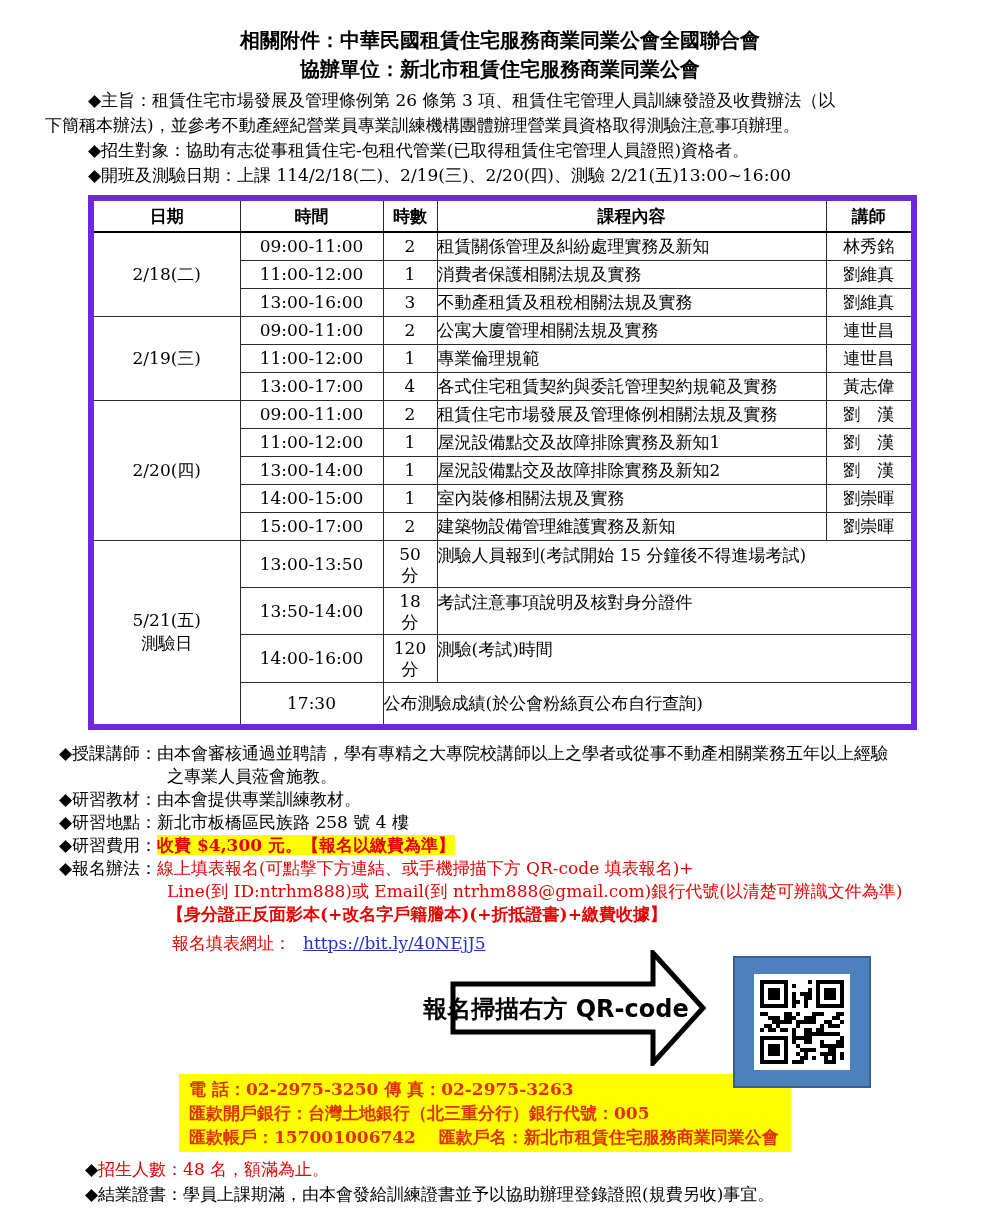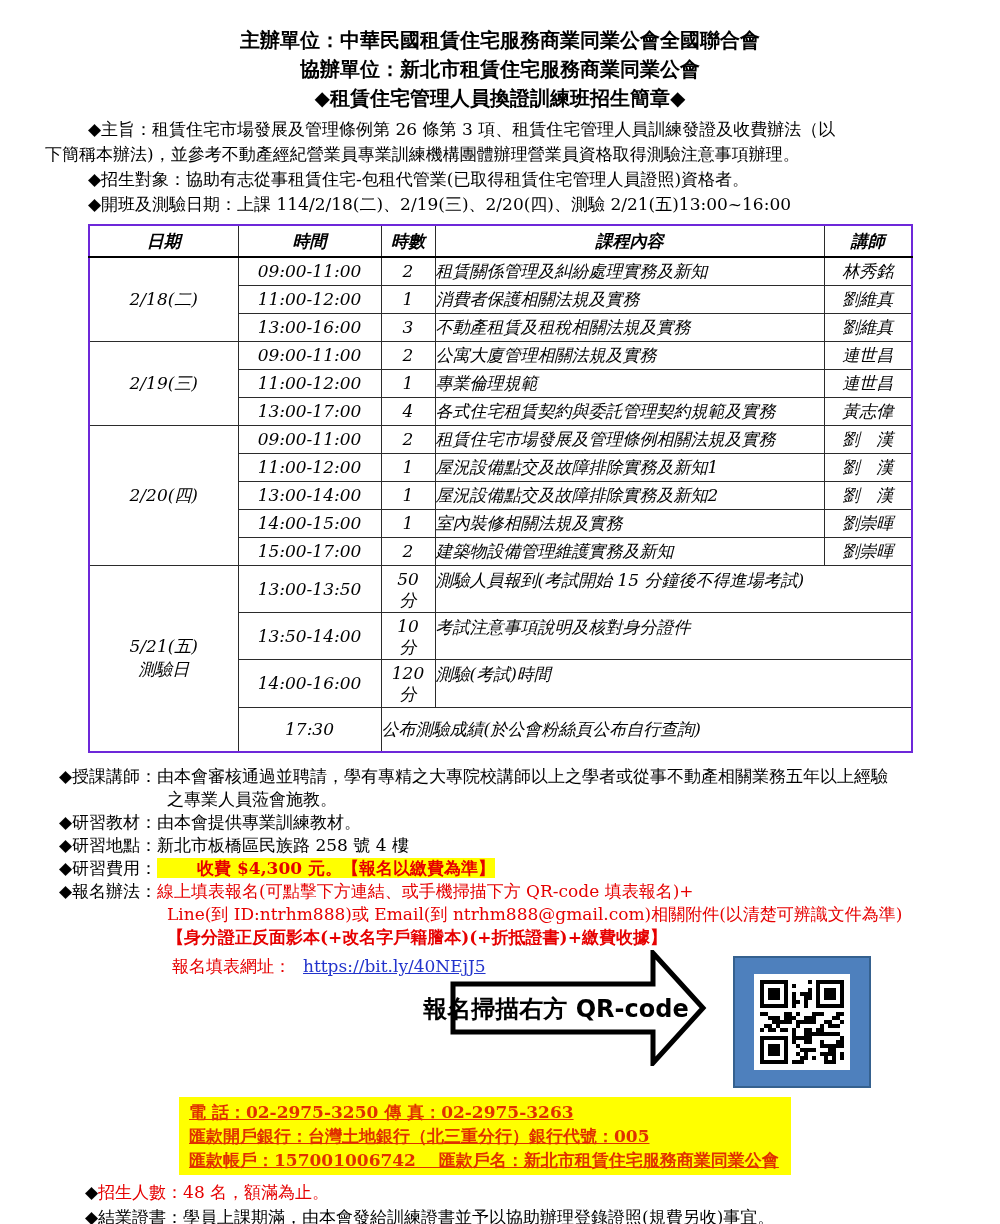--- a/index.html
+++ b/index.html
@@ -10,75 +10,74 @@
   
   .titles{padding-top:26px;text-align:center;font-weight:bold;font-size:20px;line-height:29px;}
 
   
   .intro{margin-top:4px;font-size:17px;line-height:25px;}
   .intro .bline{margin-left:88px;}
   .intro .outdent{margin-left:45px;}
 
   
   table.sched{border-collapse:collapse;table-layout:fixed;margin:7px 0 0 88px;width:823px;
-              border:2px solid #6d28d9;font-size:17px;font-style:italic;}
+              border:6px solid #6d28d9;font-size:17px;}
   .sched th,.sched td{border:1px solid #2b2b2b;padding:0;overflow:hidden;}
   .sched th{font-weight:bold;height:30px;text-align:center;border-bottom:2px solid #000;}
   .sched td{text-align:center;vertical-align:middle;}
   .sched td.c-content{text-align:left;}
   .sched tr.h-reg{height:28px;}
   .sched tr.h-t1{height:43px;}
   .sched tr.h-t2{height:47px;margin-top:42px;}
   .sched tr.h-t3{height:48px;}
   .sched tr.h-t4{height:45px;}
   .sched td.vtop{vertical-align:top;padding-top:3px;}
   .sched .date2{display:block;}
 
   
   .details{margin-left:59px;margin-top:12px;font-size:17px;line-height:23px;}
   .details .line{white-space:nowrap;}
   .details .cont{padding-left:108px;}
   .red{color:var(--red,#e60000);}
   .red-bold{color:var(--red,#e60000);font-weight:bold;}
-  .hl{background:var(--yellow,#ffff00);padding-left:40px;}
+  .hl{background:var(--yellow,#ffff00);}
   .url-line{margin-top:6px;padding-left:113px;white-space:nowrap;}
   .link{color:var(--link,#2233cc);text-decoration:underline;margin-left:12px;}
 
   
   .arrow-wrap{position:absolute;left:450px;top:950px;width:258px;height:116px;}
   .arrow-wrap svg{position:absolute;left:0;top:0;}
   .arrow-label{position:absolute;left:8px;top:36px;width:196px;height:46px;display:flex;
                align-items:center;justify-content:center;font-family:"DejaVu Sans","Liberation Sans",sans-serif;
                font-size:24px;font-weight:600;white-space:nowrap;}
 
   
   .qr-frame{position:absolute;left:733px;top:956px;width:138px;height:132px;box-sizing:border-box;
             background:var(--qrframe,#4e80bd);border:2px solid #35618f;
             display:flex;align-items:center;justify-content:center;}
   .qr-inner{background:#fff;padding:6px;line-height:0;}
 
   
   .contact{display:inline-block;margin-left:179px;margin-top:119px;background:var(--yellow,#ffff00);
            padding:3px 12px 3px 10px;font-size:17px;line-height:24px;font-weight:bold;}
-  .contact .cline{white-space:nowrap;color:var(--contactred,#e03000);text-decoration:underline;}
+  .contact .cline{white-space:nowrap;color:var(--contactred,#e03000);}
 
   
   .footer{margin-left:85px;margin-top:5px;font-size:17px;line-height:25px;}
   .footer .line{white-space:nowrap;}
 </style>
 </head>
 <body>
 
 <div class="page">
 
   
   <div class="titles">
-    <div class="nowrap">主辦單位：中華民國租賃住宅服務商業同業公會全國聯合會</div>
+    <div class="nowrap">相關附件：中華民國租賃住宅服務商業同業公會全國聯合會</div>
     <div class="nowrap">協辦單位：新北市租賃住宅服務商業同業公會</div>
-    <div class="nowrap">◆租賃住宅管理人員換證訓練班招生簡章◆</div>
   </div>
 
   
   <div class="intro">
     <div class="bline nowrap">◆主旨：租賃住宅市場發展及管理條例第 26 條第 3 項、租賃住宅管理人員訓練發證及收費辦法（以</div>
     <div class="outdent nowrap">下簡稱本辦法)，並參考不動產經紀營業員專業訓練機構團體辦理營業員資格取得測驗注意事項辦理。</div>
     <div class="bline nowrap">◆招生對象：協助有志從事租賃住宅-包租代管業(已取得租賃住宅管理人員證照)資格者。</div>
     <div class="bline nowrap">◆開班及測驗日期：上課 114/2/18(二)、2/19(三)、2/20(四)、測驗 2/21(五)13:00~16:00</div>
   </div>
 
@@ -176,21 +175,21 @@
       <td class="c-time">13:00-13:50</td>
       <td class="c-hours vtop">
         <div>50</div>
         <div>分</div>
       </td>
       <td class="c-content vtop" colspan="2">測驗人員報到(考試開始 15 分鐘後不得進場考試)</td>
     </tr>
     <tr class="h-t2">
       <td class="c-time">13:50-14:00</td>
       <td class="c-hours vtop">
-        <div>10</div>
+        <div>18</div>
         <div>分</div>
       </td>
       <td class="c-content vtop" colspan="2">考試注意事項說明及核對身分證件</td>
     </tr>
     <tr class="h-t3">
       <td class="c-time">14:00-16:00</td>
       <td class="c-hours vtop">
         <div>120</div>
         <div>分</div>
       </td>
@@ -208,21 +207,21 @@
     <div class="line">◆授課講師：由本會審核通過並聘請，學有專精之大專院校講師以上之學者或從事不動產相關業務五年以上經驗</div>
     <div class="line cont">之專業人員蒞會施教。</div>
     <div class="line">◆研習教材：由本會提供專業訓練教材。</div>
     <div class="line">◆研習地點：新北市板橋區民族路 258 號 4 樓</div>
     <div class="line">
       <span>◆研習費用：</span><span class="hl red-bold">收費 $4,300 元。【報名以繳費為準】</span>
     </div>
     <div class="line">
       <span>◆報名辦法：</span><span class="red">線上填表報名(可點擊下方連結、或手機掃描下方 QR-code 填表報名)+</span>
     </div>
-    <div class="line cont red">Line(到 ID:ntrhm888)或 Email(到 ntrhm888@gmail.com)相關附件(以清楚可辨識文件為準)</div>
+    <div class="line cont red">Line(到 ID:ntrhm888)或 Email(到 ntrhm888@gmail.com)銀行代號(以清楚可辨識文件為準)</div>
     <div class="line cont red-bold">【身分證正反面影本(+改名字戶籍謄本)(+折抵證書)+繳費收據】</div>
     <div class="url-line">
       <span class="red">報名填表網址：</span><a href="#" class="link">https://bit.ly/40NEjJ5</a>
     </div>
   </div>
 
   
   <div class="arrow-wrap">
     <svg width="258" height="116" viewBox="0 0 258 116">
       <polygon points="3,34 203,34 203,3 253,58 203,113 203,82 3,82" fill="#ffffff" stroke="#000000" stroke-width="5" stroke-linejoin="miter"></polygon>

